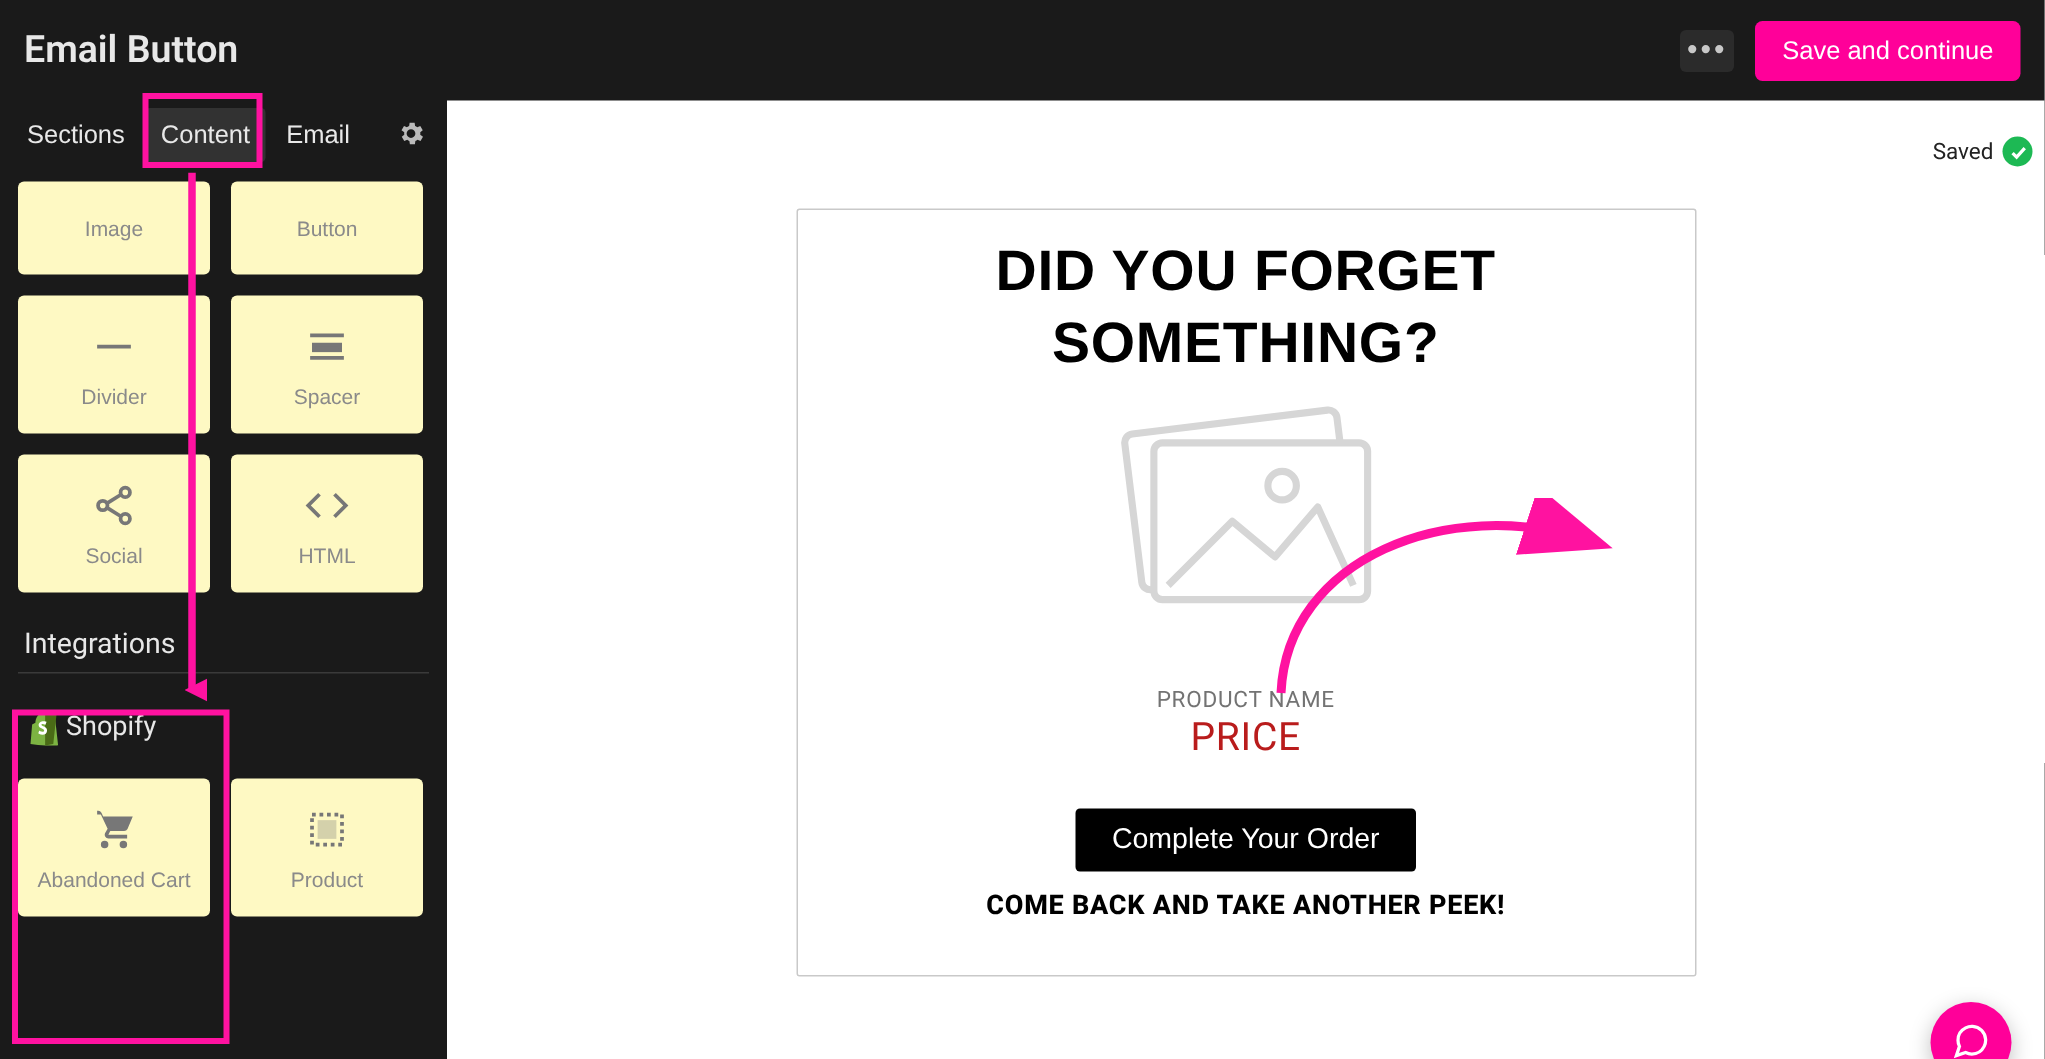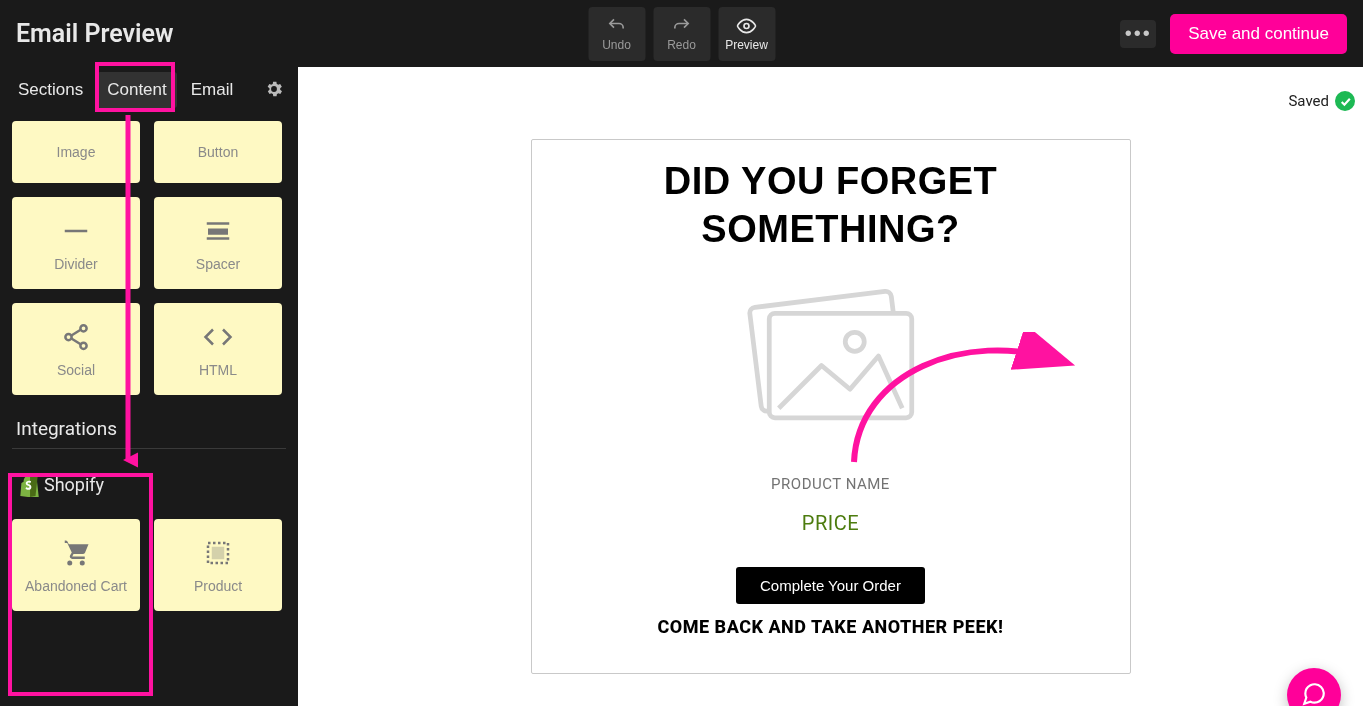--- a/index.html
+++ b/index.html
@@ -190,49 +190,48 @@
       background: #fff;
       padding: 18px 30px 36px 30px;
     }
     .e-title {
       text-align: center;
       font-weight: 800;
       font-size: 38px;
       letter-spacing: 0.5px;
       font-family: "Trebuchet MS", Arial, sans-serif;
       line-height: 1.25;
-      margin-bottom: 18px;
     }
     .e-img-wrap {
       position: relative;
       height: 200px;
       display: flex;
       justify-content: center;
     }
     .e-prodname {
       text-align: center;
       font-size: 15px;
       letter-spacing: 0.5px;
       margin-top: 4px;
       color: #737373;
     }
     .e-price {
       text-align: center;
-      font-size: 20px;
-      color: #4d7c0f;
-      margin-top: 18px;
+      font-size: 26px;
+      color: #b91c1c;
+      margin-top: 2px;
       letter-spacing: 0.5px;
     }
     .e-cta {
       margin: 32px auto 0 auto;
       display: block;
       background: #000;
       color: #fff;
       border: none;
-      font-size: 15px;
+      font-size: 19px;
       padding: 10px 24px;
       border-radius: 3px;
       cursor: pointer;
     }
     .e-sub {
       text-align: center;
       font-weight: 800;
       font-size: 18px;
       margin-top: 12px;
       letter-spacing: 0.5px;
@@ -271,44 +270,21 @@
       justify-content: center;
       cursor: pointer;
       box-shadow: 0 4px 14px rgba(0,0,0,0.25);
     }
     .fab svg { width: 26px; height: 26px; }
   </style>
 </head>
 <body>
 
 <div class="topbar">
-  <div class="app-title">Email Preview</div>
-  <div class="topbar-center">
-    <button class="tb-btn">
-      <svg viewBox="0 0 24 24" fill="none" stroke="currentColor" stroke-width="2">
-          <path d="M9 14l-5-5 5-5"></path>
-          <path d="M4 9h11a5 5 0 015 5v1"></path>
-        </svg>
-      <span>Undo</span>
-    </button>
-    <button class="tb-btn">
-      <svg viewBox="0 0 24 24" fill="none" stroke="currentColor" stroke-width="2">
-          <path d="M15 14l5-5-5-5"></path>
-          <path d="M20 9H9a5 5 0 00-5 5v1"></path>
-        </svg>
-      <span>Redo</span>
-    </button>
-    <button class="tb-btn active">
-      <svg viewBox="0 0 24 24" fill="none" stroke="currentColor" stroke-width="2">
-          <path d="M1 12s4-8 11-8 11 8 11 8-4 8-11 8-11-8-11-8z"></path>
-          <circle cx="12" cy="12" r="3"></circle>
-        </svg>
-      <span>Preview</span>
-    </button>
-  </div>
+  <div class="app-title">Email Button</div>
   <div class="topbar-right">
     <button class="dots-btn">•••</button>
     <button class="save-btn">Save and continue</button>
   </div>
 </div>
 
 <div class="main">
   <aside class="sidebar">
     <div class="tabs">
       <button class="tab">Sections</button>

